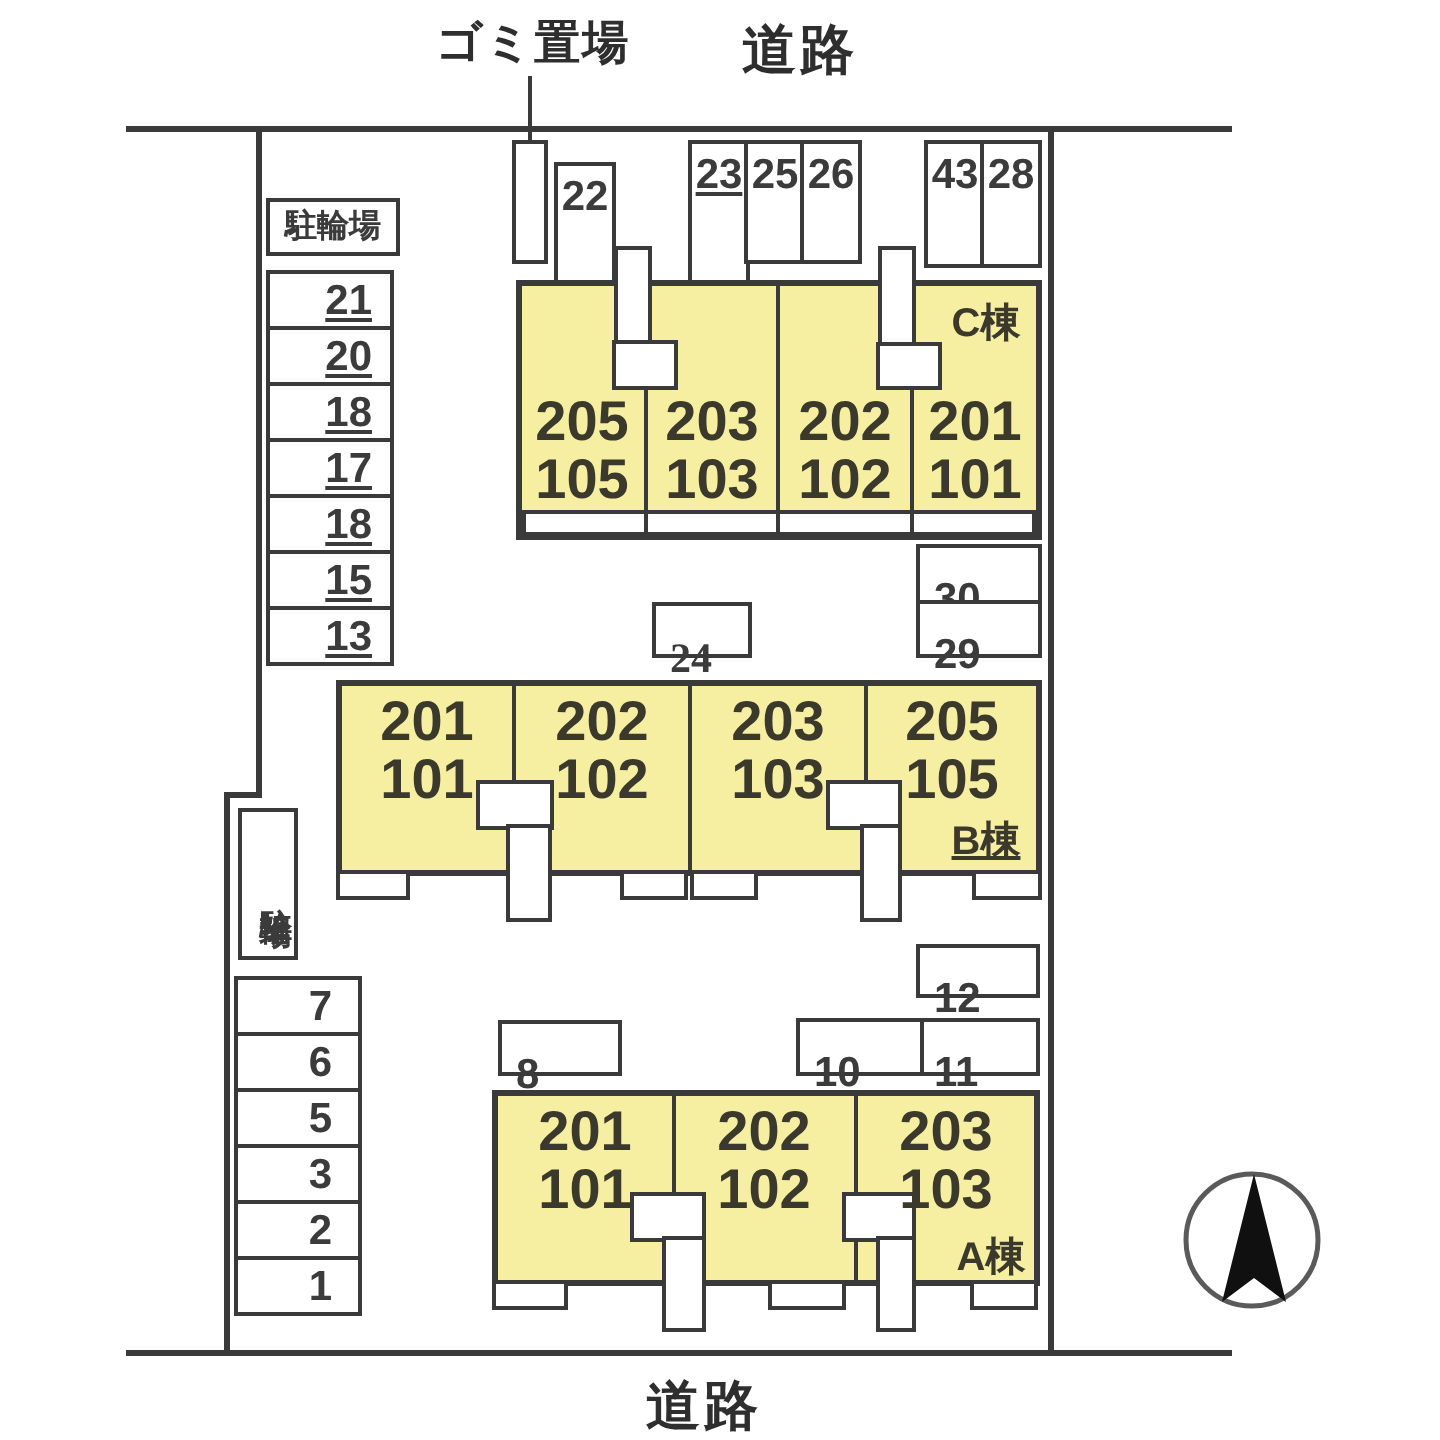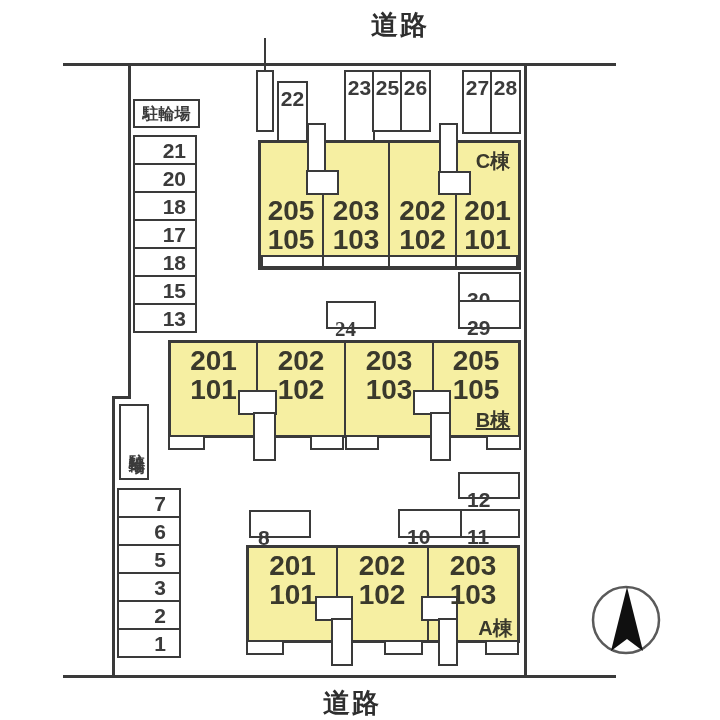--- a/index.html
+++ b/index.html
@@ -6,21 +6,21 @@
   #canvas{
     position:relative;width:720px;height:720px;background:#ffffff;overflow:hidden;
     font-family:"Liberation Sans","DejaVu Sans",sans-serif;color:#333;
   }
   .line{position:absolute;background:#3a3a3a;}
   .stall{
     position:absolute;background:#ffffff;border:2px solid #3a3a3a;box-sizing:border-box;
     font-weight:bold;font-size:21px;color:#3b3b3b;line-height:26px;
   }
   .stall.v-top{text-align:center;padding-top:3px;}
-  .stall.h-right{text-align:right;padding-right:9px;padding-top:1px;}
+  .stall.h-right{text-align:right;padding-right:9px;padding-top:1px;text-decoration:underline;}
   .stall.h-right2{text-align:right;padding-right:13px;padding-top:1px;}
   .stall.h-left{text-align:left;padding-left:7px;padding-top:13px;}
   .label-box{
     position:absolute;background:#ffffff;border:2px solid #3a3a3a;box-sizing:border-box;
     font-weight:bold;color:#3b3b3b;text-align:center;
   }
   .bldg{position:absolute;background:#f6efa2;border:3px solid #3a3a3a;box-sizing:border-box;}
   .divider{position:absolute;width:2px;background:#3a3a3a;}
   .wbox{position:absolute;background:#ffffff;border:2px solid #3a3a3a;box-sizing:border-box;}
   .unit{
@@ -30,37 +30,38 @@
   .unit span{display:block;}
   .bname{position:absolute;font-weight:bold;font-size:20px;color:#3a392c;text-align:center;}
   .toptext{position:absolute;font-weight:bold;font-size:27px;color:#2e2e2e;letter-spacing:2px;}
   .vtext{writing-mode:vertical-rl;text-orientation:upright;letter-spacing:2px;}
 </style>
 </head>
 <body>
 
 <div id="canvas">
 
+  <div class="toptext" style="left:218px;top:6px;font-size:23px;letter-spacing:1px;">ゴミ置場</div>
   <div class="line" style="left:264px;top:38px;width:2px;height:52px;"></div>
   <div class="toptext" style="left:371px;top:7px;">道路</div>
   <div class="toptext" style="left:323px;top:685px;">道路</div>
 
   <div class="line" style="left:63px;top:63px;width:553px;height:3px;"></div>
   <div class="line" style="left:524px;top:63px;width:3px;height:615px;"></div>
   <div class="line" style="left:128px;top:63px;width:3px;height:336px;"></div>
   <div class="line" style="left:112px;top:396px;width:19px;height:3px;"></div>
   <div class="line" style="left:112px;top:396px;width:3px;height:282px;"></div>
   <div class="line" style="left:63px;top:675px;width:553px;height:3px;"></div>
 
   <div class="stall" style="left:256px;top:70px;width:18px;height:62px;"></div>
   <div class="stall v-top" style="left:277px;top:70px;width:31px;height:62px;margin-top:11px;">22</div>
-  <div class="stall v-top" style="left:344px;top:70px;width:31px;height:74px;">23</div>
+  <div class="stall v-top" style="left:344px;top:70px;width:31px;height:74px;text-decoration:underline;">23</div>
   <div class="stall v-top" style="left:372px;top:70px;width:31px;height:62px;">25</div>
   <div class="stall v-top" style="left:400px;top:70px;width:31px;height:62px;">26</div>
-  <div class="stall v-top" style="left:462px;top:70px;width:31px;height:64px;">27</div>
+  <div class="stall v-top" style="left:462px;top:70px;width:31px;height:64px;">43</div>
   <div class="stall v-top" style="left:490px;top:70px;width:31px;height:64px;">28</div>
 
   <div class="label-box" style="left:133px;top:99px;width:67px;height:29px;font-size:16px;line-height:25px;">駐輪場</div>
   <div class="stall h-right" style="left:133px;top:135px;width:64px;height:30px;">21</div>
   <div class="stall h-right" style="left:133px;top:163px;width:64px;height:30px;">20</div>
   <div class="stall h-right" style="left:133px;top:191px;width:64px;height:30px;">18</div>
   <div class="stall h-right" style="left:133px;top:219px;width:64px;height:30px;">17</div>
   <div class="stall h-right" style="left:133px;top:247px;width:64px;height:30px;">18</div>
   <div class="stall h-right" style="left:133px;top:275px;width:64px;height:30px;">15</div>
   <div class="stall h-right" style="left:133px;top:303px;width:64px;height:30px;">13</div>

